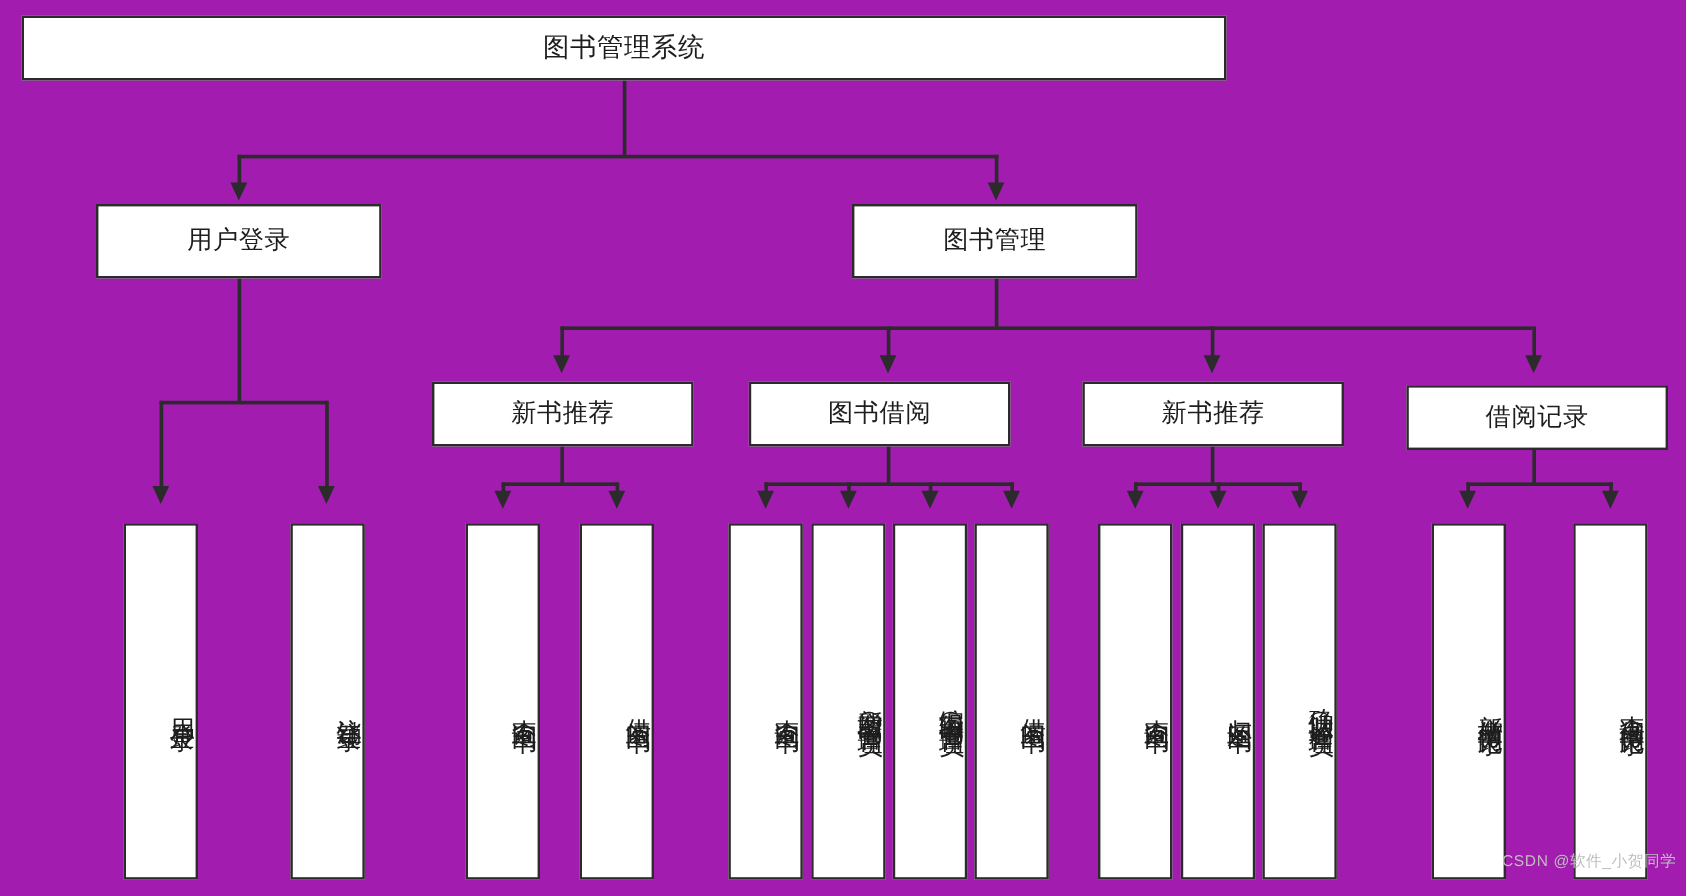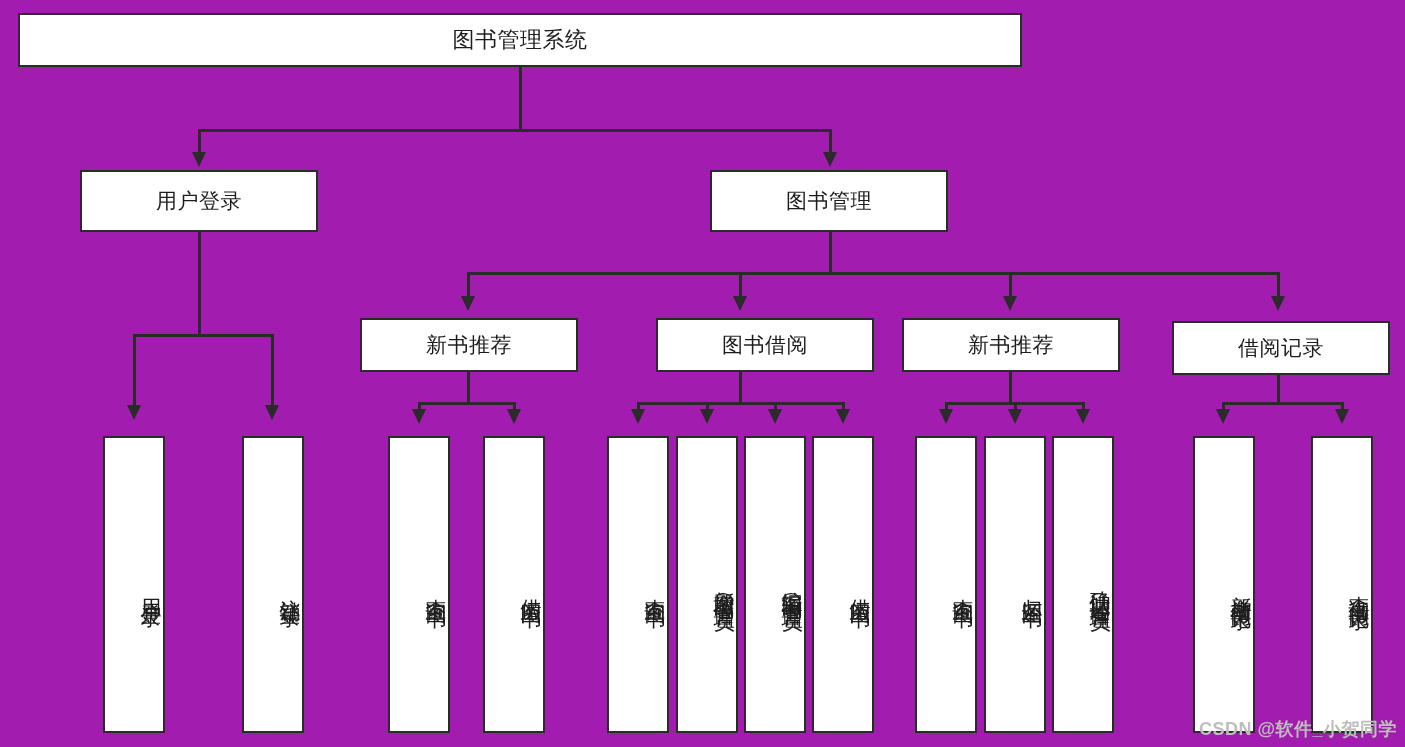--- a/index.html
+++ b/index.html
@@ -57,26 +57,25 @@
     position: absolute;
     width: 0;
     height: 0;
     border-left: 7px solid transparent;
     border-right: 7px solid transparent;
     border-top: 15px solid #2b2b2b;
   }
   #watermark {
     position: absolute;
     right: 8px;
-    bottom: 6px;
-    font-size: 18px;
+    bottom: 20px;
+    font-size: 13px;
     color: #bdbdbd;
     white-space: nowrap;
     letter-spacing: 0.5px;
-    font-weight: bold;
   }
 </style>
 </head>
 <body>
 
 <div id="canvas">
 
   <div class="edge edge-v" style="left:519px; top:67px; width:2.5px; height:63px;"></div>
   <div class="edge edge-h" style="left:198px; top:129px; width:634px; height:2.5px;"></div>
   <div class="edge edge-v" style="left:198px; top:129px; width:2.5px; height:24px;"></div>
@@ -135,21 +134,21 @@
   <div class="arrow" style="left:1216px; top:409px;"></div>
   <div class="edge edge-v" style="left:1341px; top:402px; width:2.5px; height:8px;"></div>
   <div class="arrow" style="left:1335px; top:409px;"></div>
 
   <div class="node node-root" style="left:18px; top:13px; width:1004px; height:54px;">图书管理系统</div>
 
   <div class="node node-h" style="left:80px; top:170px; width:238px; height:62px;">用户登录</div>
   <div class="node node-h" style="left:710px; top:170px; width:238px; height:62px;">图书管理</div>
 
   <div class="node node-h" style="left:360px; top:318px; width:218px; height:54px;">新书推荐</div>
-  <div class="node node-h" style="left:656px; top:318px; width:218px; height:54px;">图书借阅</div>
+  <div class="node node-h" style="left:624px; top:318px; width:218px; height:54px;">图书借阅</div>
   <div class="node node-h" style="left:902px; top:318px; width:218px; height:54px;">新书推荐</div>
   <div class="node node-h" style="left:1172px; top:321px; width:218px; height:54px;">借阅记录</div>
 
   <div class="node node-v" style="left:103px; top:436px; width:62px; height:297px;">用户登录</div>
   <div class="node node-v" style="left:242px; top:436px; width:62px; height:297px;">注销登录</div>
   <div class="node node-v" style="left:388px; top:436px; width:62px; height:297px;">查询图书</div>
   <div class="node node-v" style="left:483px; top:436px; width:62px; height:297px;">借阅图书</div>
   <div class="node node-v" style="left:607px; top:436px; width:62px; height:297px;">查询图书</div>
   <div class="node node-v" style="left:676px; top:436px; width:62px; height:297px;">新增图书（管理员）</div>
   <div class="node node-v" style="left:744px; top:436px; width:62px; height:297px;">编辑图书（管理员）</div>

